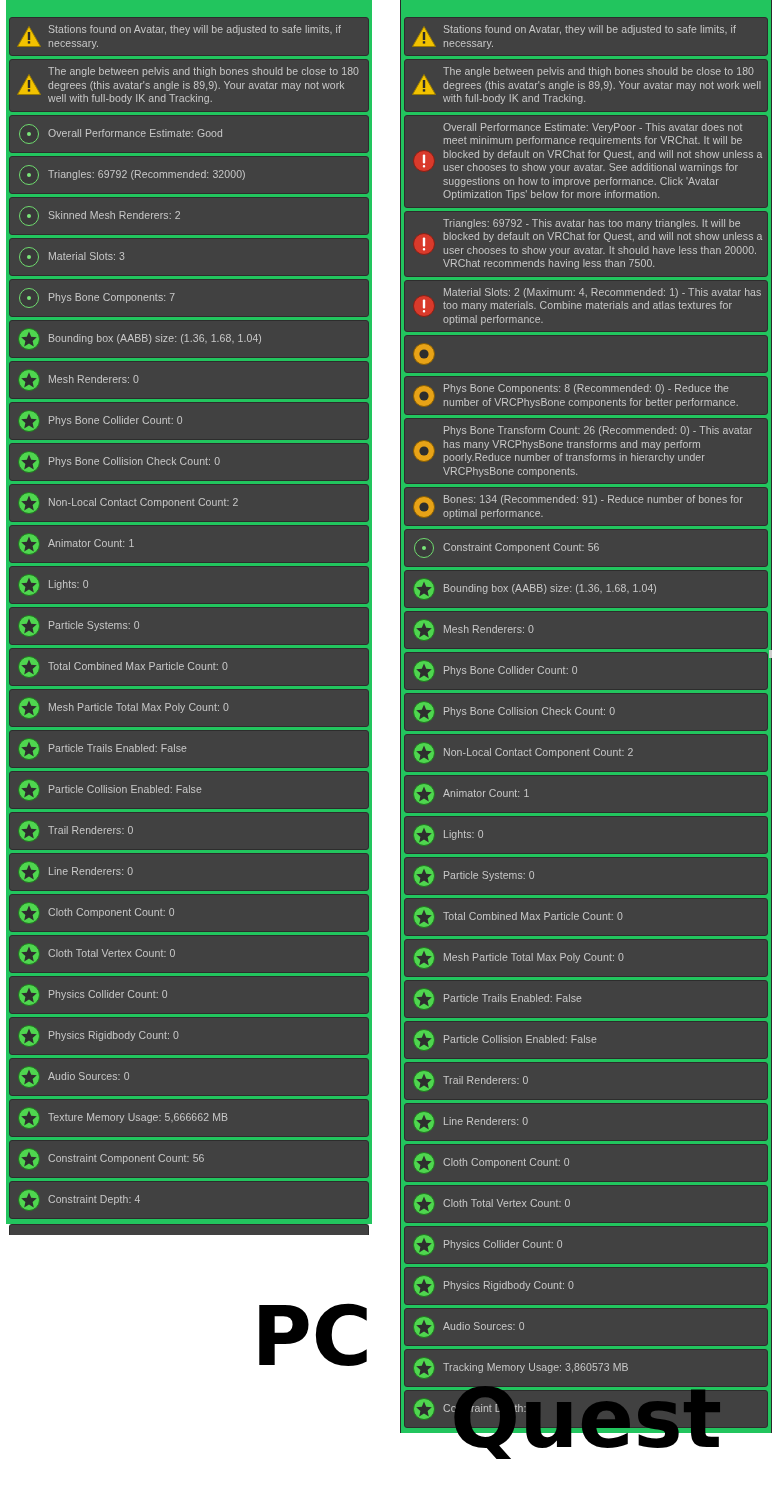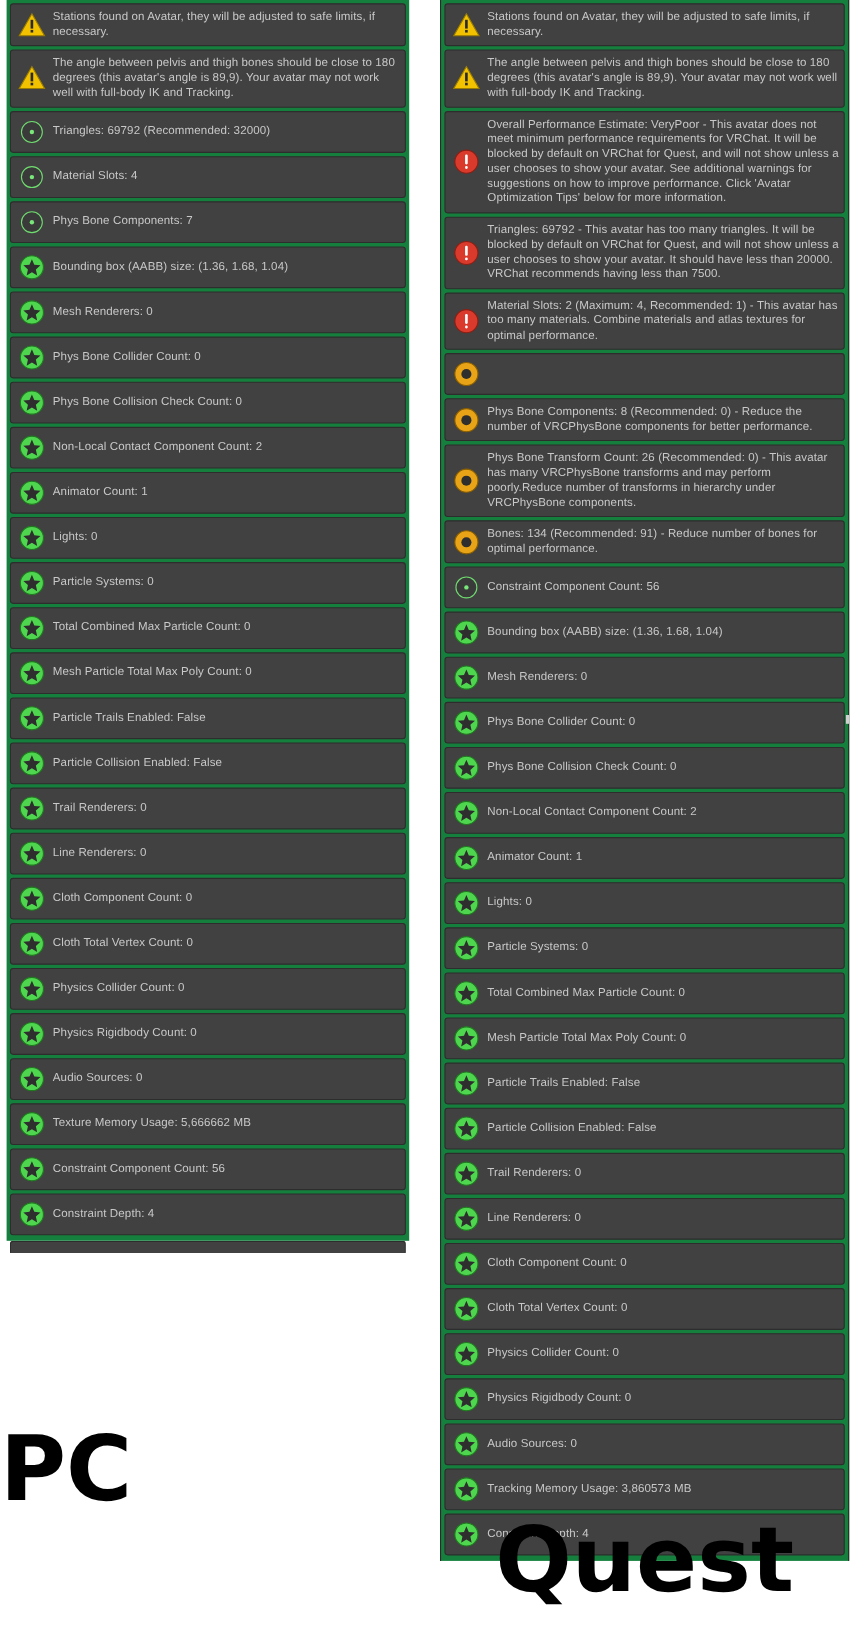--- a/index.html
+++ b/index.html
@@ -17,22 +17,22 @@
     overflow: hidden;
   }
   .column {
     position: absolute;
     top: 0;
   }
   #col-pc { left: 6px; width: 366px; }
   #col-quest { left: 400px; width: 372px; }
 
   .panel {
-    background: #15803d;
-    padding: 3px 0 2px 0;
+    background: #22c55e;
+    padding: 17px 0 2px 0;
     box-sizing: border-box;
   }
   #col-quest .panel {
     border-left: 1px solid #2a2a2a;
     border-right: 1px solid #2a2a2a;
   }
 
   .row {
     display: flex;
     align-items: center;
@@ -99,21 +99,21 @@
   .caption {
     position: absolute;
     font-weight: bold;
     color: #000000;
     font-family: "DejaVu Sans", sans-serif;
     line-height: 1;
   }
   #caption-pc {
     left: 0; width: 372px;
     top: 1296px;
-    text-align: left;
+    text-align: right;
     font-size: 82px;
   }
   #caption-quest {
     left: 400px; width: 372px;
     top: 1348px;
     text-align: center;
     font-size: 82px;
     margin-top: 30px;
   }
 
@@ -156,28 +156,42 @@
               </svg>
             </div>
           </div>
           <div class="txt">The angle between pelvis and thigh bones should be close to 180 degrees (this avatar's angle is 89,9). Your avatar may not work well with full-body IK and Tracking.</div>
         </div>
         <div class="row">
           <div class="icon">
             <div class="icon-dot-outer"></div>
             <div class="icon-dot-inner"></div>
           </div>
-          <div class="txt">Triangles: 69792 (Recommended: 32000)</div>
+          <div class="txt">Overall Performance Estimate: Good</div>
         </div>
         <div class="row">
           <div class="icon">
             <div class="icon-dot-outer"></div>
             <div class="icon-dot-inner"></div>
           </div>
-          <div class="txt">Material Slots: 4</div>
+          <div class="txt">Triangles: 69792 (Recommended: 32000)</div>
+        </div>
+        <div class="row">
+          <div class="icon">
+            <div class="icon-dot-outer"></div>
+            <div class="icon-dot-inner"></div>
+          </div>
+          <div class="txt">Skinned Mesh Renderers: 2</div>
+        </div>
+        <div class="row">
+          <div class="icon">
+            <div class="icon-dot-outer"></div>
+            <div class="icon-dot-inner"></div>
+          </div>
+          <div class="txt">Material Slots: 3</div>
         </div>
         <div class="row">
           <div class="icon">
             <div class="icon-dot-outer"></div>
             <div class="icon-dot-inner"></div>
           </div>
           <div class="txt">Phys Bone Components: 7</div>
         </div>
         <div class="row">
           <div class="icon">

